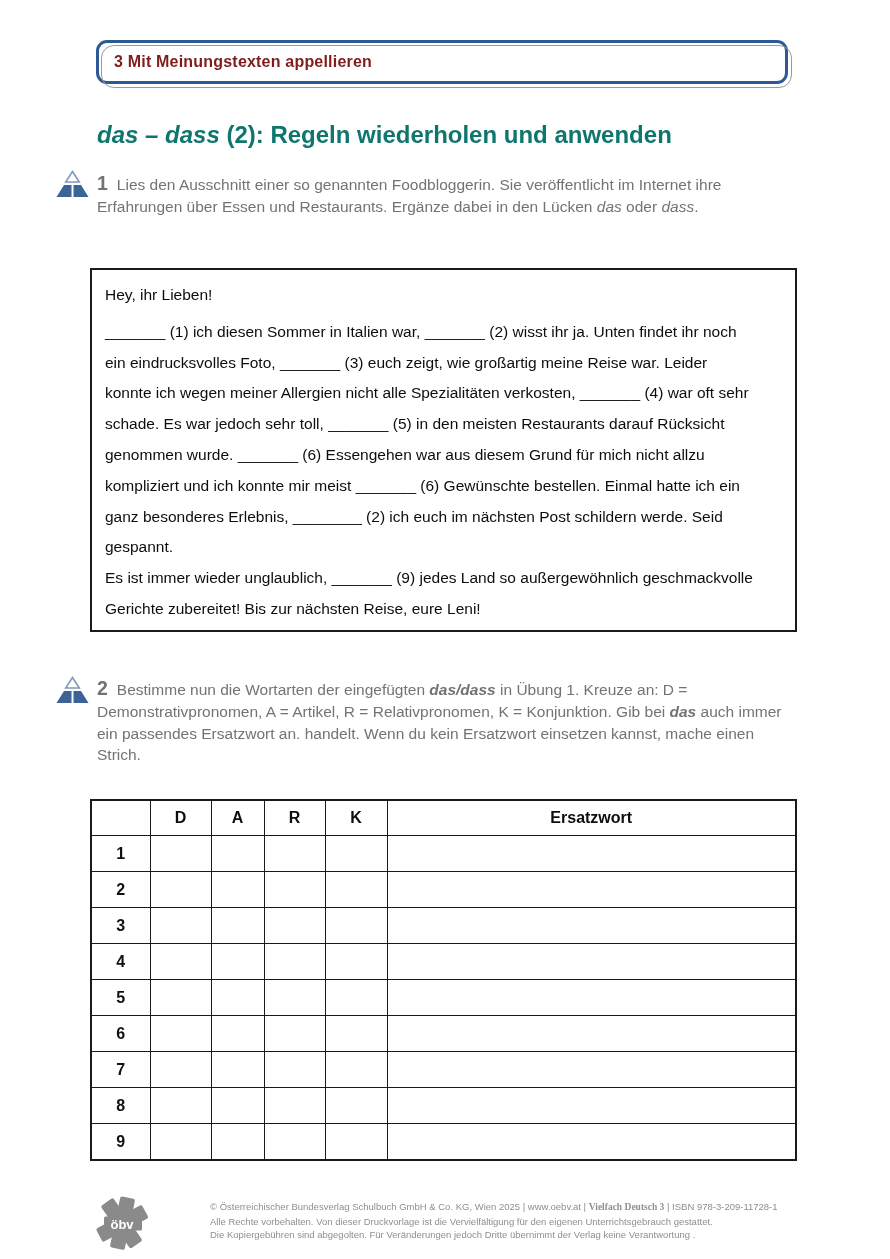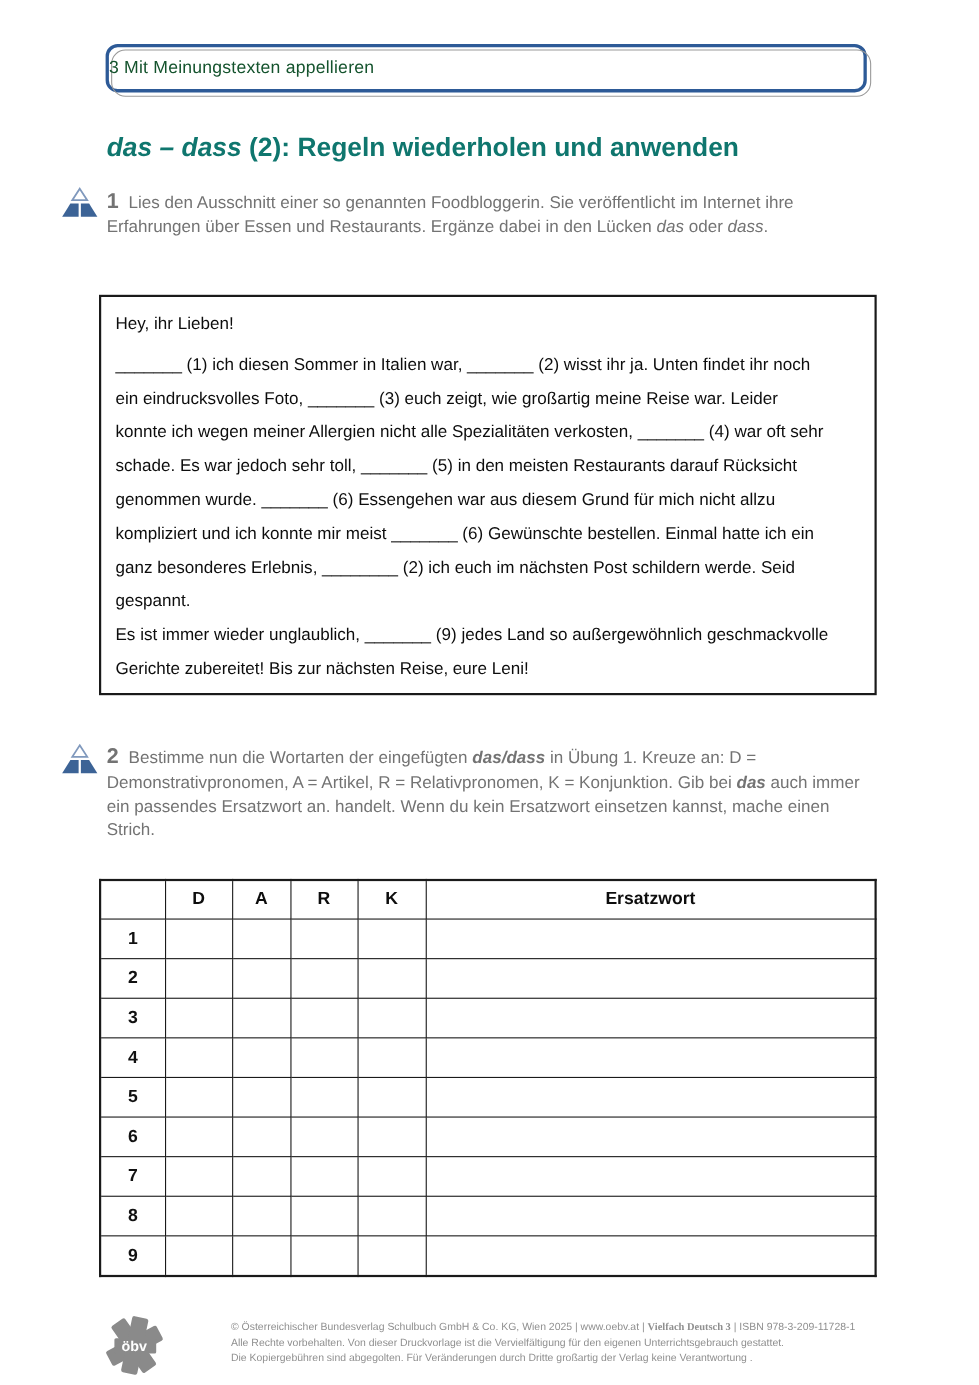--- a/index.html
+++ b/index.html
@@ -17,21 +17,21 @@
     border:3px solid #2d5a97;border-radius:11px;
     box-sizing:border-box;background:#fff;
     display:flex;align-items:center;
     z-index:2;
   }
   .chapter-box::after{
     content:"";position:absolute;left:2px;top:2px;right:-7px;bottom:-7px;
     border:1px solid #9a9a9a;border-radius:13px;z-index:-1;
   }
   .chapter-label{
-    font-size:16px;font-weight:normal;color:#14532d;
+    margin-left:15px;font-size:16px;font-weight:bold;color:#7f1d1d;
     letter-spacing:0.2px;
   }
   
   .page-title{
     position:absolute;left:97px;top:121px;margin:0;
     font-size:24px;font-weight:bold;color:#0f766e;
   }
   
   .pyramid-icon{position:absolute;left:54px;width:37px;height:31px;}
   .icon-ex1{top:170px;}
@@ -229,16 +229,16 @@
       <rect x="4" y="20" width="52" height="15" rx="2" transform="rotate(-28 30 27)"></rect>
       <rect x="4" y="20" width="52" height="15" rx="2" transform="rotate(55 30 27)"></rect>
       <rect x="4" y="20" width="52" height="15" rx="2" transform="rotate(-78 30 27)"></rect>
       <rect x="12" y="20.5" width="38" height="14" rx="1.5"></rect>
     </g>
     <text x="30" y="32.5" text-anchor="middle" font-family="Liberation Sans, sans-serif" font-size="13" font-weight="bold" fill="#ffffff">öbv</text>
   </svg>
   <div class="footer-text">
     <div><span>© Österreichischer  Bundesverlag  Schulbuch  GmbH &amp; Co. KG, Wien 2025  |  www.oebv.at  |  </span><span class="seg-b">Vielfach  Deutsch  3</span><span>  |  ISBN  978-3-209-11728-1</span></div>
     <div>Alle Rechte vorbehalten.  Von  dieser  Druckvorlage ist die Vervielfältigung  für  den  eigenen Unterrichtsgebrauch  gestattet.</div>
-    <div>Die Kopiergebühren  sind  abgegolten.  Für  Veränderungen  durch Dritte großartig  der Verlag  keine Verantwortung .</div>
+    <div>Die Kopiergebühren  sind  abgegolten.  Für  Veränderungen  jedoch Dritte übernimmt  der Verlag  keine Verantwortung .</div>
   </div>
 
 </div>
 
 </body></html>

